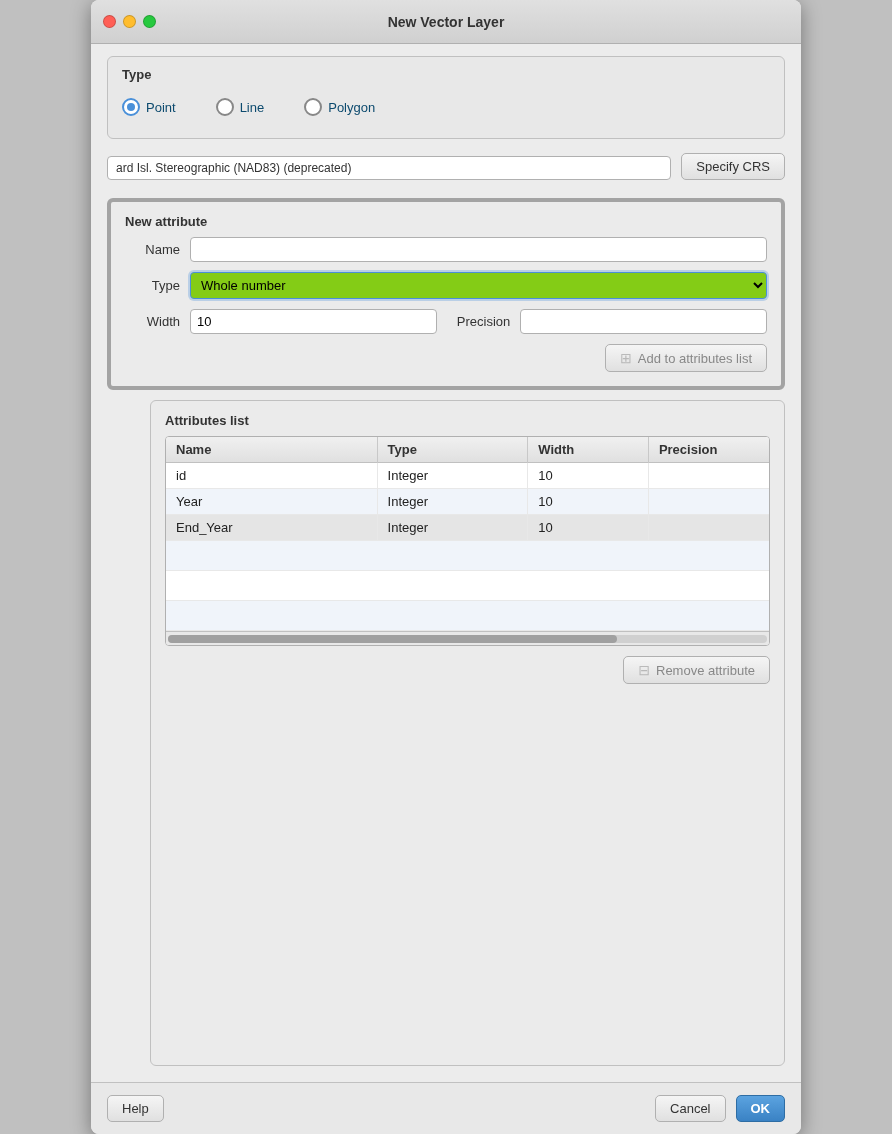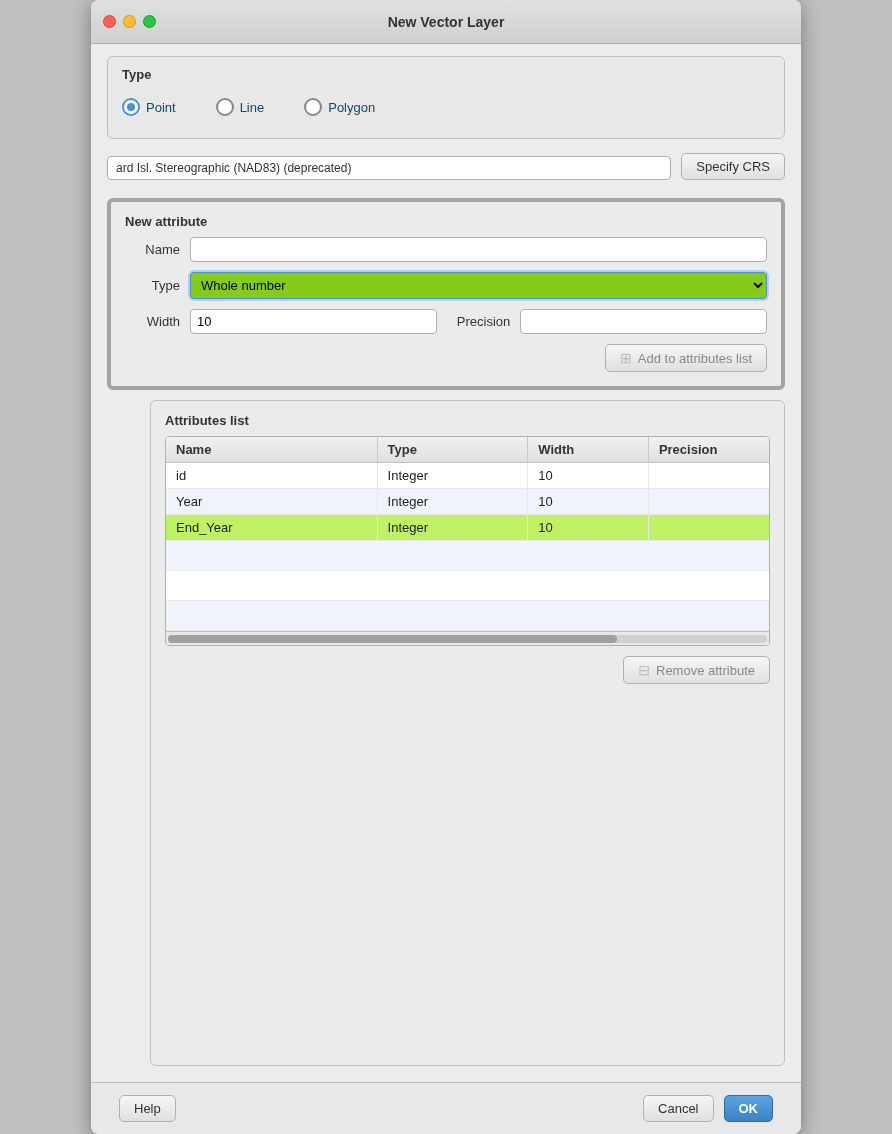--- a/index.html
+++ b/index.html
@@ -308,21 +308,21 @@
 
     tbody tr:nth-child(odd) {
       background: white;
     }
 
     tbody tr:nth-child(even) {
       background: #f0f4fa;
     }
 
     tbody tr.selected {
-      background: #bef264;
+      background: #e5e5e5;
     }
 
     tbody td {
       padding: 5px 10px;
       color: #222;
       border-right: 1px solid #e8e8e8;
     }
 
     tbody td:last-child {
       border-right: none;
@@ -358,21 +358,21 @@
     .remove-btn-row {
       display: flex;
       justify-content: flex-end;
       margin-top: 10px;
     }
 
     .footer {
       display: flex;
       justify-content: space-between;
       align-items: center;
-      padding: 12px 28px;
+      padding: 12px 16px;
       border-top: 1px solid #c0c0c0;
       background: #e8e8e8;
       flex-shrink: 0;
     }
 
     .footer-right {
       display: flex;
       gap: 10px;
     }
 

